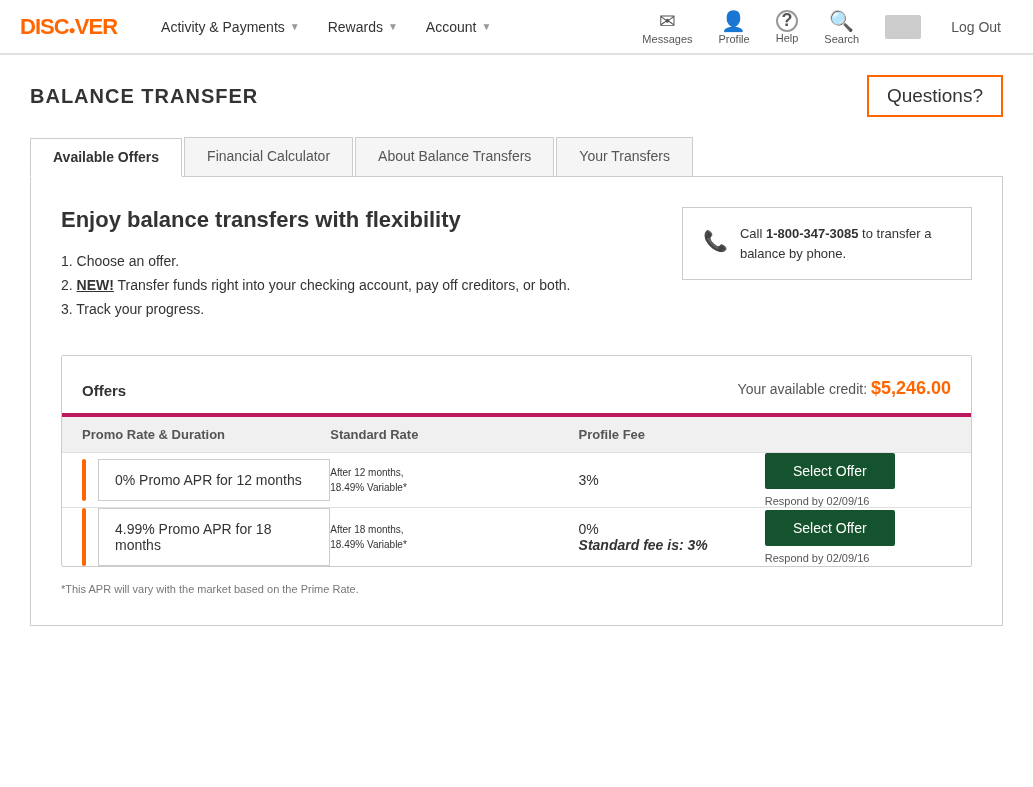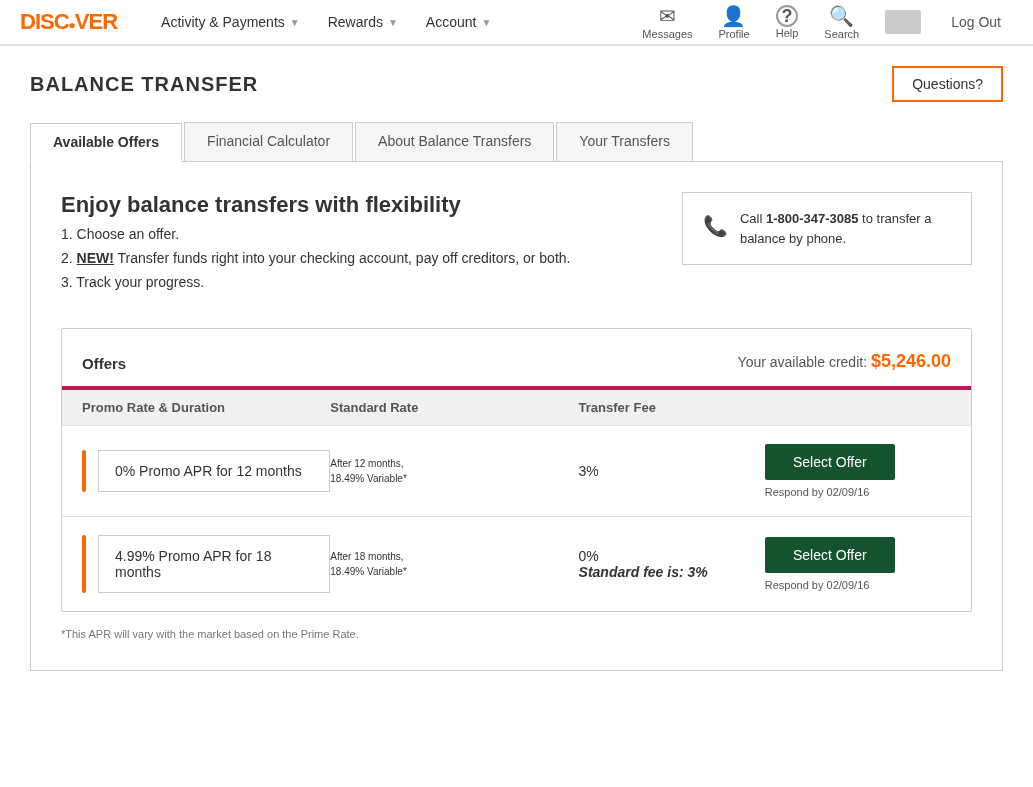--- a/index.html
+++ b/index.html
@@ -4,21 +4,21 @@
   <style>
     * { box-sizing: border-box; margin: 0; padding: 0; }
     body { font-family: Arial, sans-serif; font-size: 14px; color: #333; background: #fff; }
 
     
     .header {
       display: flex;
       align-items: center;
       border-bottom: 2px solid #e0e0e0;
       padding: 0 20px;
-      height: 46px;
+      height: 55px;
       background: #fff;
     }
     .logo {
       font-size: 22px;
       font-weight: bold;
       color: #f60;
       margin-right: 30px;
       letter-spacing: -1px;
     }
     .logo span { color: #333; font-size: 12px; }
@@ -87,21 +87,21 @@
       font-size: 20px;
       font-weight: bold;
       color: #333;
       letter-spacing: 1px;
     }
     .questions-btn {
       border: 2px solid #f60;
       background: #fff;
       color: #333;
       padding: 8px 18px;
-      font-size: 14px;
+      font-size: 19px;
       cursor: pointer;
       text-align: right;
     }
 
     
     .tabs {
       display: flex;
       border-bottom: none;
       margin-bottom: 0;
     }
@@ -135,21 +135,21 @@
     .hero-section {
       display: flex;
       justify-content: space-between;
       align-items: flex-start;
       margin-bottom: 30px;
     }
     .hero-left { flex: 1; }
     .hero-title {
       font-size: 22px;
       color: #333;
-      margin-bottom: 8px;
+      margin-bottom: 20px;
     }
     .hero-list { list-style: none; padding: 0; }
     .hero-list li {
       margin-bottom: 8px;
       font-size: 14px;
       color: #333;
     }
     .hero-list li .new-badge {
       font-weight: bold;
       text-decoration: underline;
@@ -193,21 +193,21 @@
       grid-template-columns: 2fr 2fr 1.5fr 1.5fr;
       background: #f0f0f0;
       padding: 10px 20px;
       font-size: 13px;
       color: #555;
       font-weight: bold;
     }
     .offer-row {
       display: grid;
       grid-template-columns: 2fr 2fr 1.5fr 1.5fr;
-      padding: 18px 20px;
+      padding: 0 20px;
       border-top: 1px solid #e0e0e0;
       align-items: center;
     }
     .offer-name-cell {
       display: flex;
       align-items: stretch;
     }
     .orange-bar {
       width: 4px;
       background: #f60;
@@ -338,21 +338,21 @@
       <div class="offers-header">
         <span class="offers-label">Offers</span>
         <span class="available-credit">
           <span>Your available credit:</span>
           <span class="credit-amount">$5,246.00</span>
         </span>
       </div>
       <div class="table-header">
         <div>Promo Rate &amp; Duration</div>
         <div>Standard Rate</div>
-        <div>Transfer Fee</div>
+        <div>Profile Fee</div>
         <div></div>
       </div>
 
       <div class="offer-row">
         <div class="offer-name-cell">
           <div class="orange-bar"></div>
           <div class="offer-name-box">0% Promo APR for 12 months</div>
         </div>
         <div class="std-rate">After 12 months,<br>18.49% Variable*</div>
         <div class="transfer-fee">3%</div>

